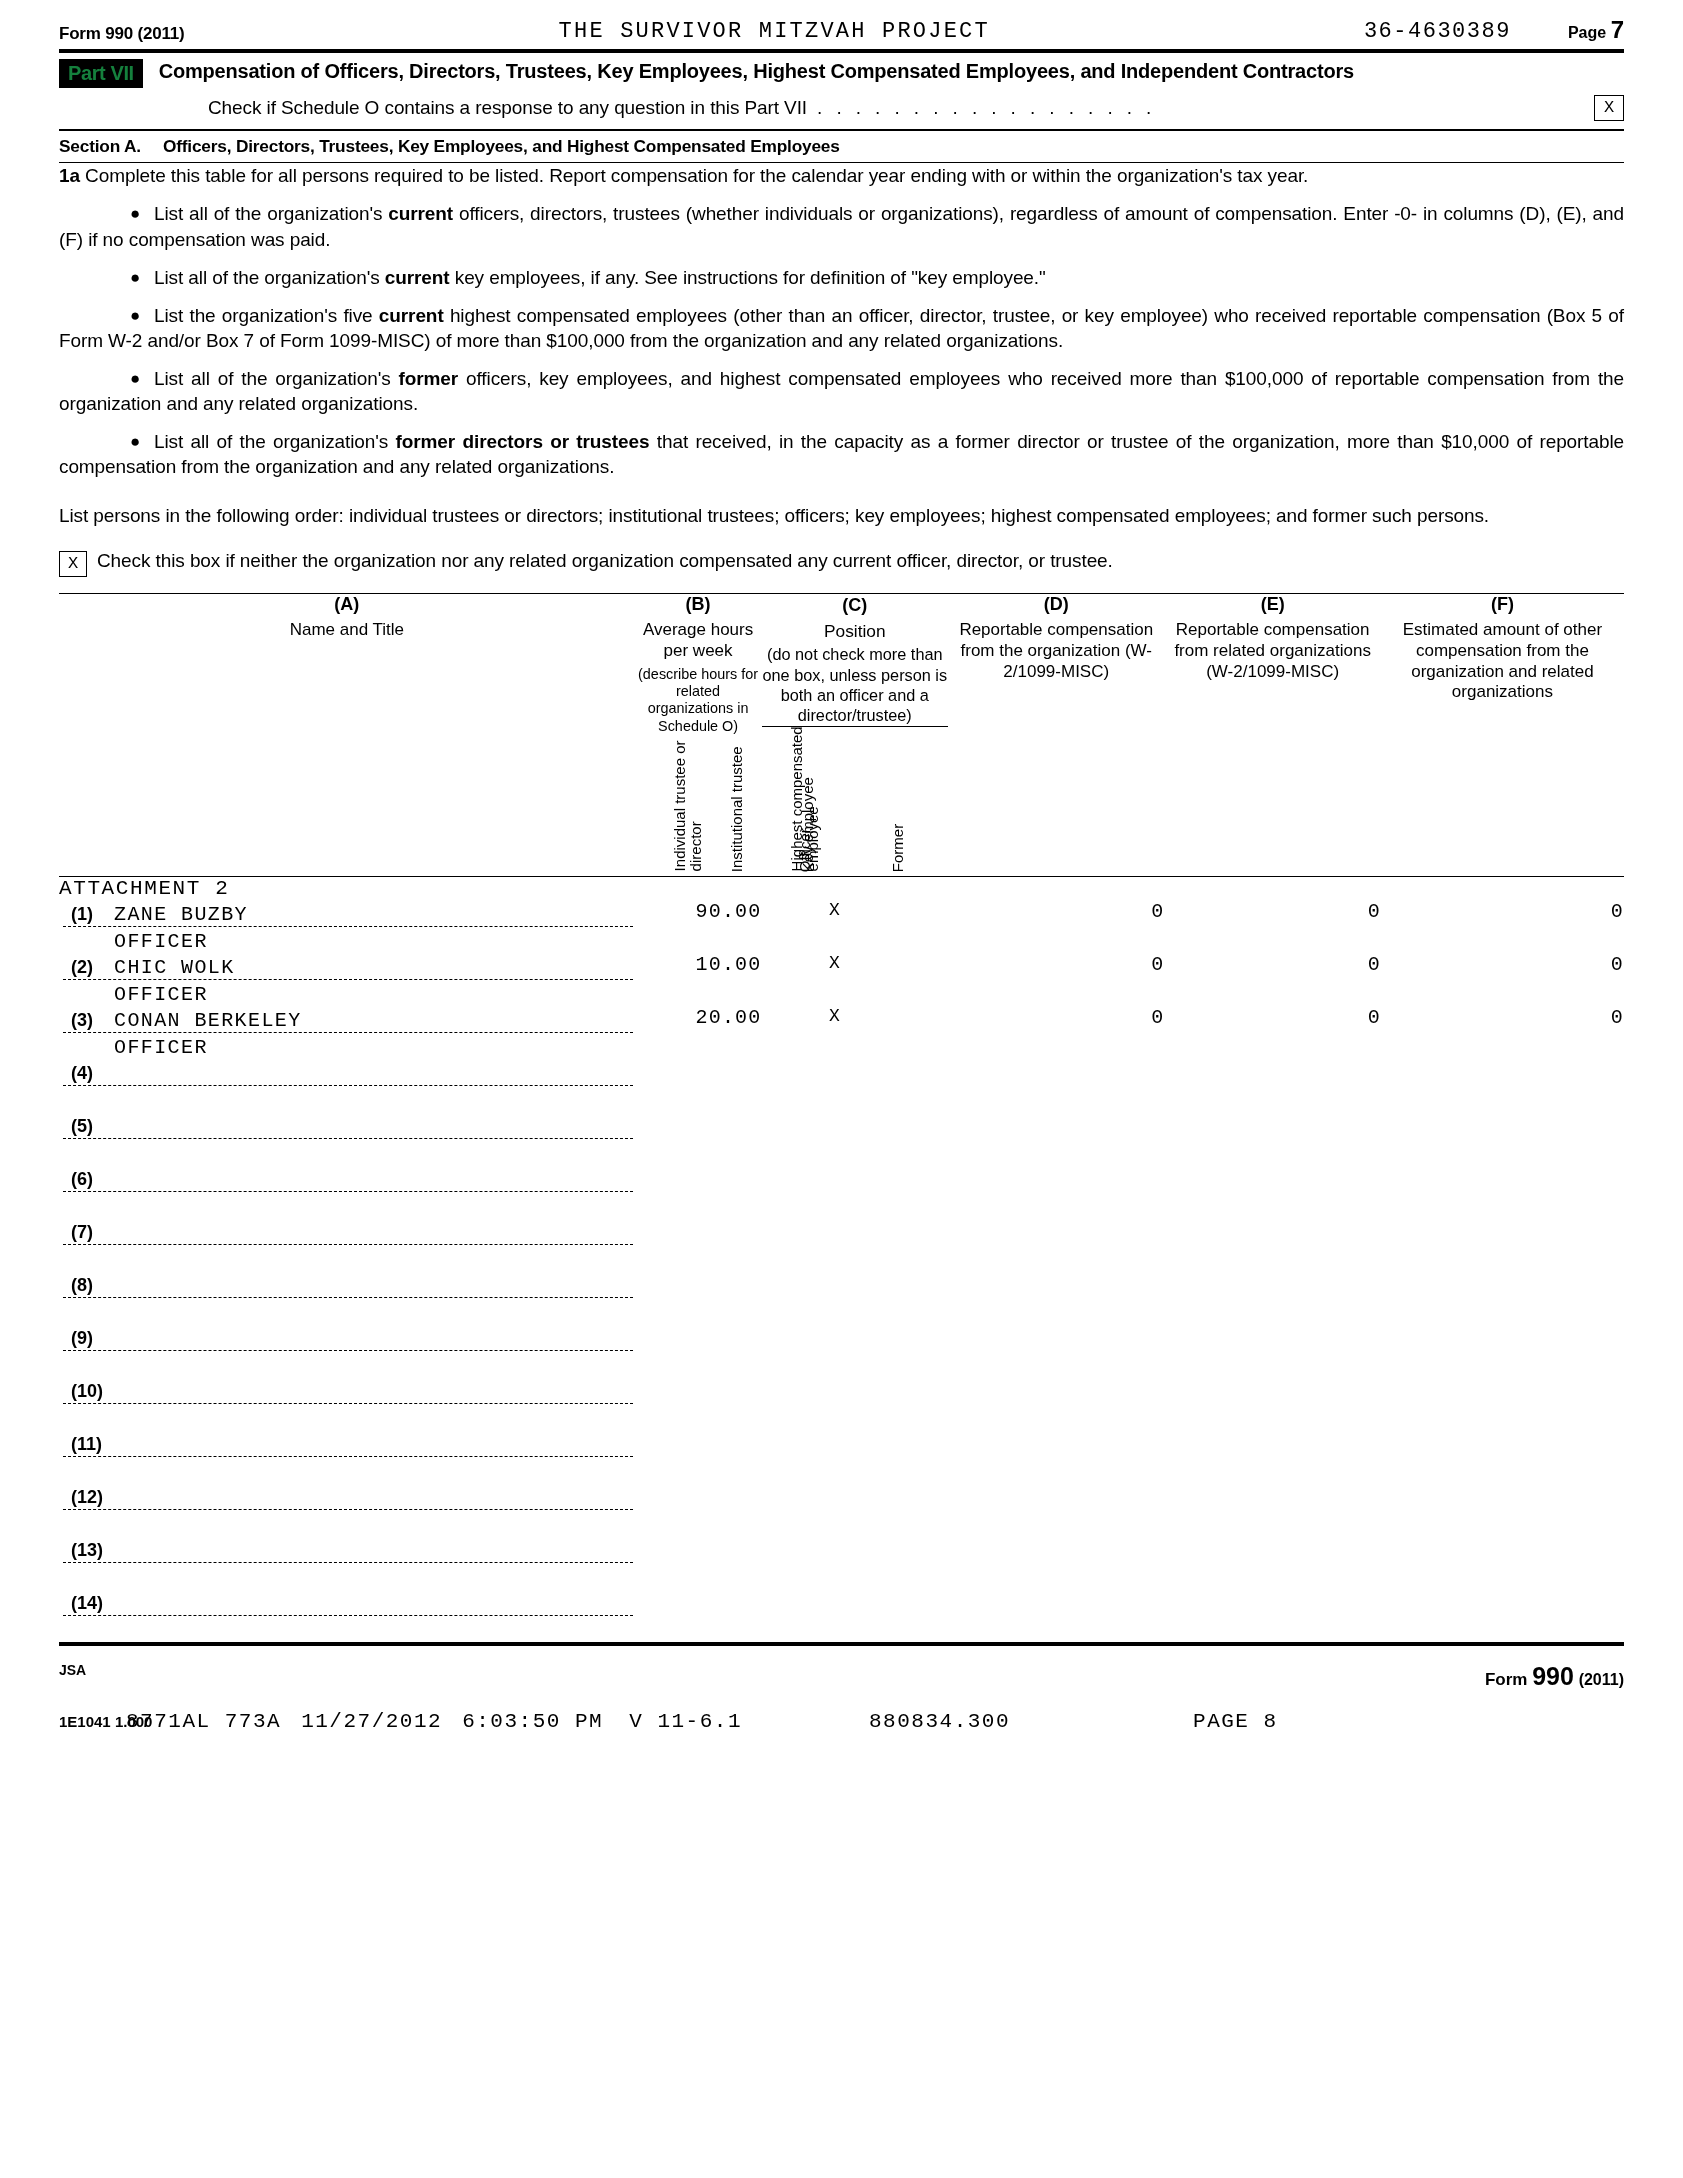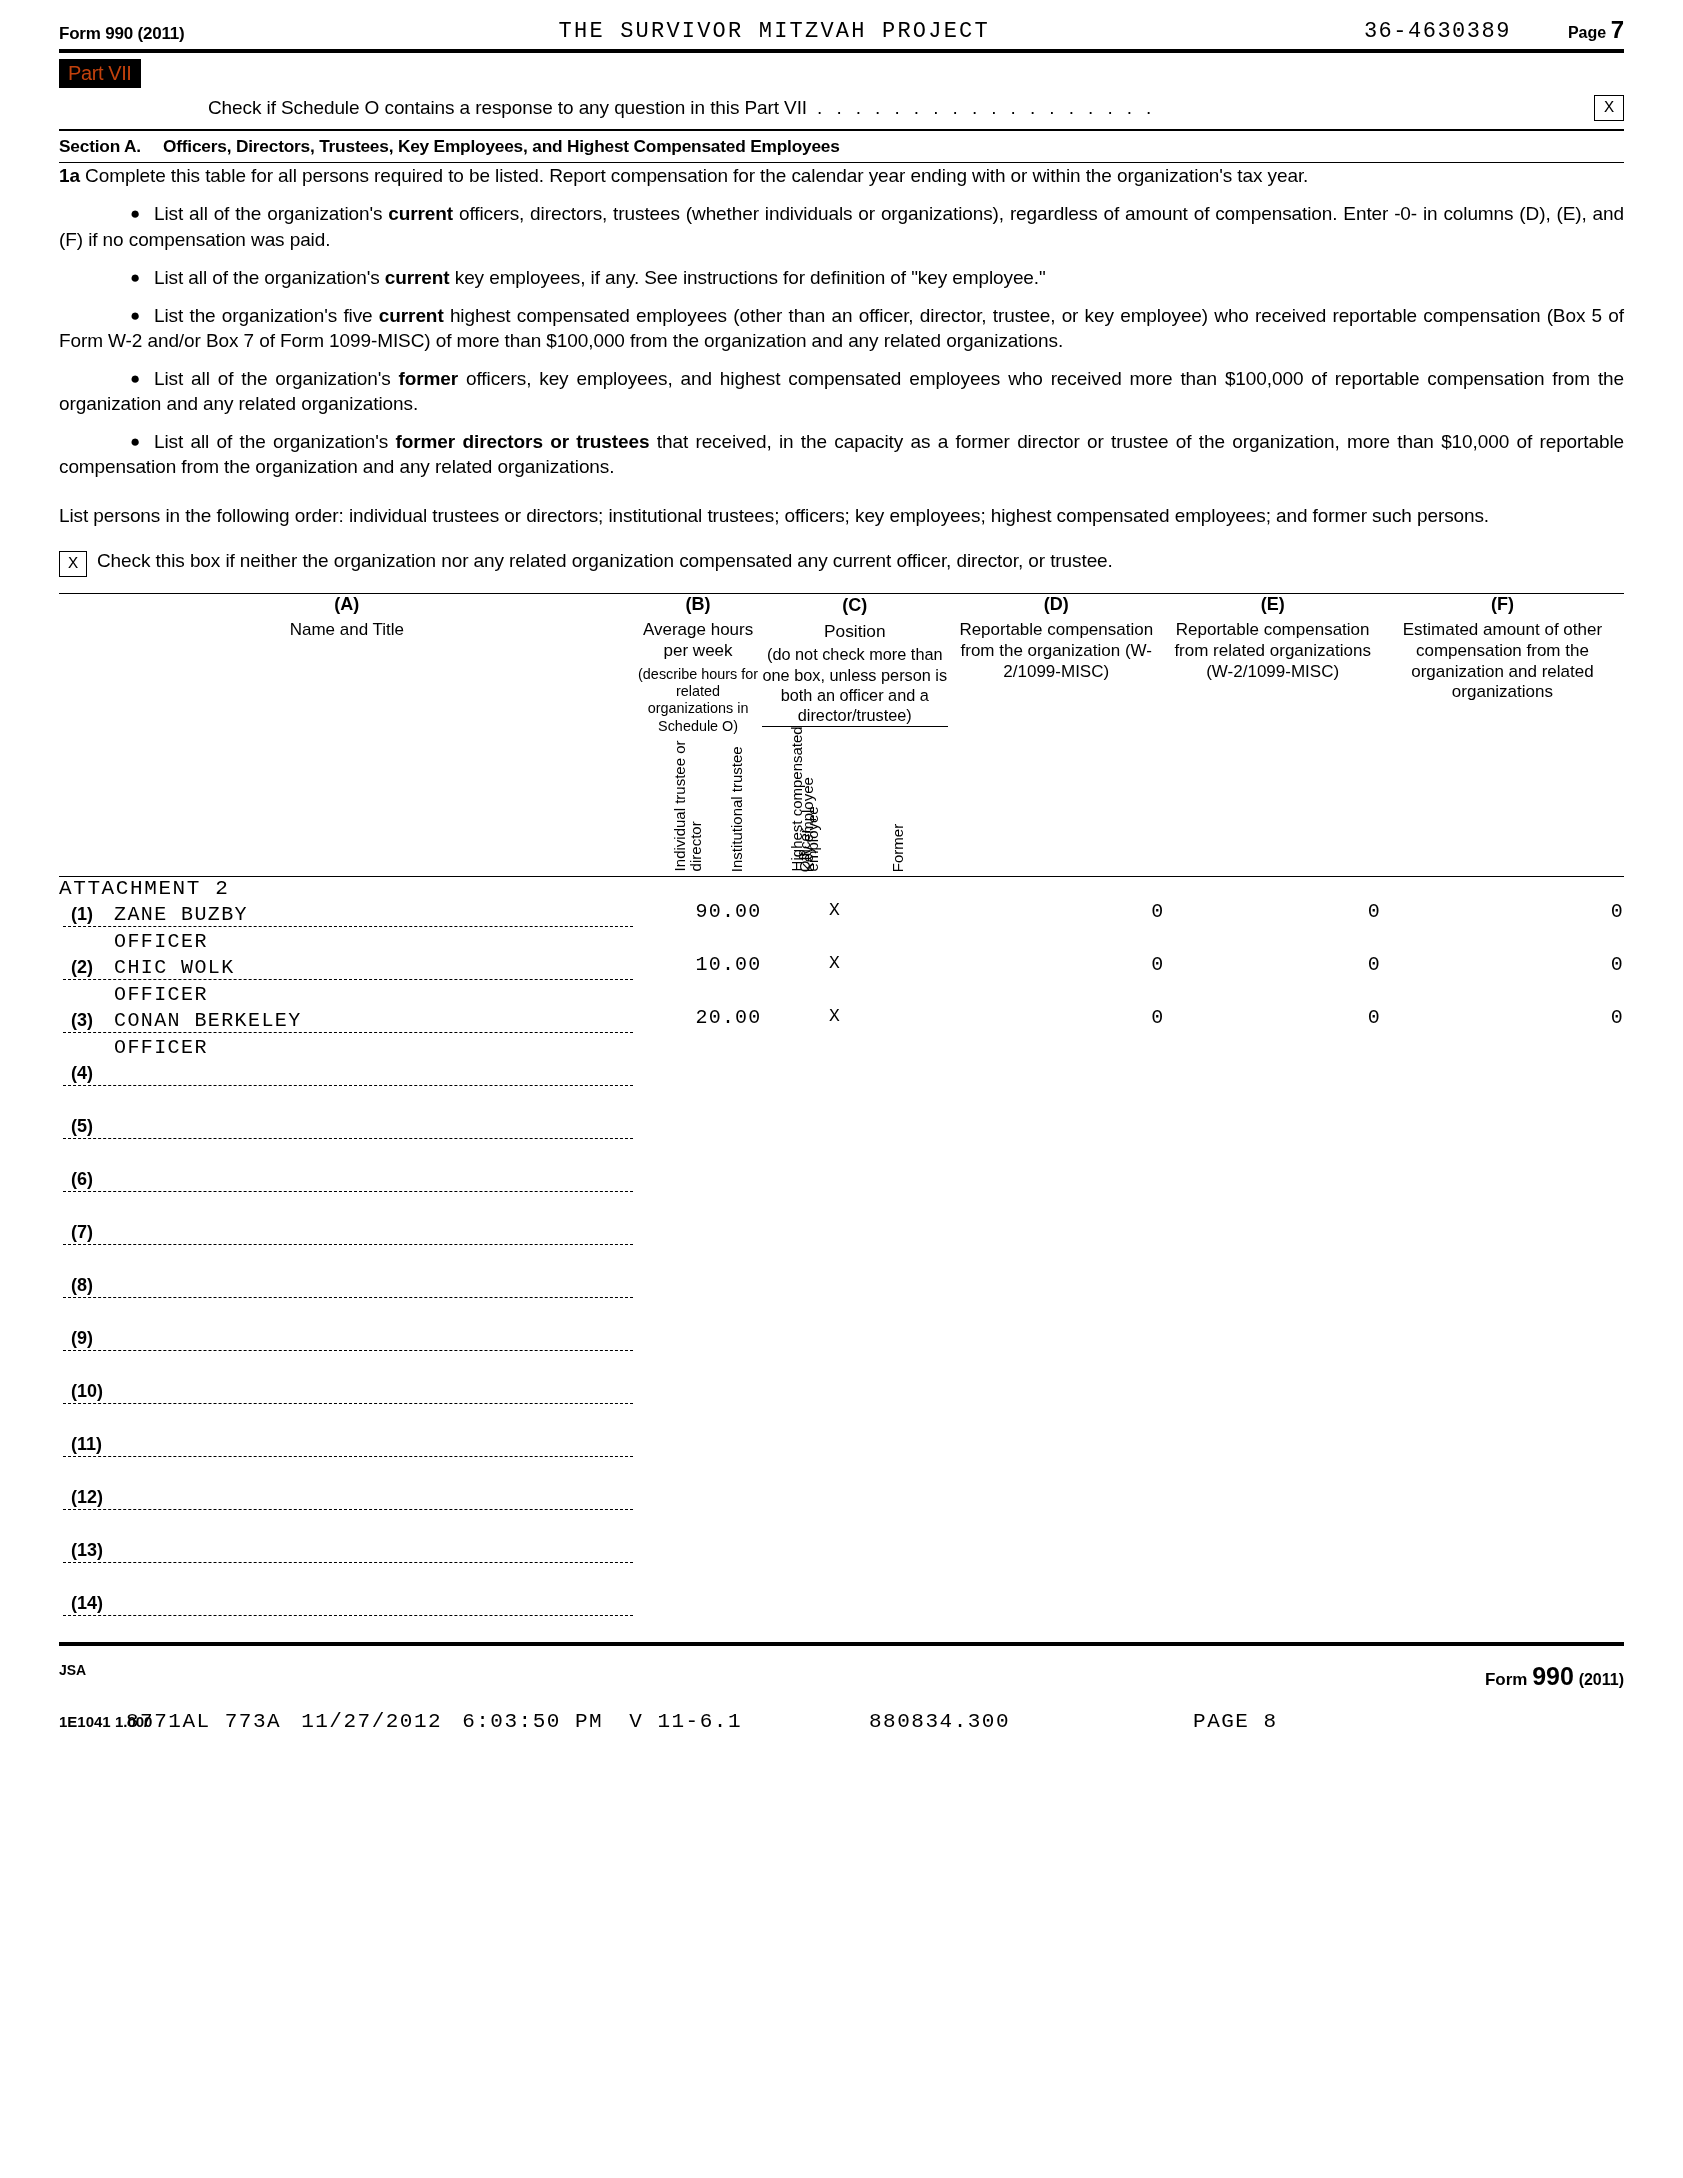--- a/index.html
+++ b/index.html
@@ -30,21 +30,21 @@
   .page-lbl { font-size:16px; font-weight:bold; }
   .page-lbl b { font-size:24px; }
 
   .rule-thick { border-top:4px solid #000; margin-top:5px; }
   .rule-thin  { border-top:1.5px solid #000; }
   .rule-med   { border-top:2.5px solid #000; }
 
   
   .part-row { display:flex; align-items:flex-start; padding-top:6px; }
   .part-tag {
-    background:#000; color:#c2410c; font-weight:normal; font-size:20px;
+    background:#000; color:#15803d; font-weight:bold; font-size:20px;
     padding:3px 9px 4px 9px; letter-spacing:-0.4px; line-height:1.12;
     white-space:nowrap;
   }
   .part-title {
     font-weight:bold; font-size:20px; line-height:1.2;
     margin-left:16px; letter-spacing:-0.2px; flex:1;
   }
   .sched-line {
     margin-left:149px; font-size:19px; display:flex; align-items:center;
     padding-top:7px; letter-spacing:-0.1px;justify-content:space-between;
@@ -164,20 +164,21 @@
   <div class="topbar">
     <div class="form-id">Form 990 (2011)</div>
     <div class="org-name">THE SURVIVOR MITZVAH PROJECT</div>
     <div class="ein">36-4630389</div>
     <div class="page-lbl"><span>Page</span> <b>7</b></div>
   </div>
   <div class="rule-thick"></div>
 
   <div class="part-row">
     <div class="part-tag">Part VII</div>
+    <div class="part-title">Compensation of Officers, Directors, Trustees, Key Employees, Highest Compensated Employees, and Independent Contractors</div>
   </div>
   <div class="sched-line">
     <span>Check if Schedule O contains a response to any question in this Part VII</span>
     <span class="dotfill">. . . . . . . . . . . . . . . . . .</span>
     <span class="ckbox">X</span>
   </div>
   <div class="rule-med" style="margin-top:8px"></div>
 
   <div class="sec-a">
     <div class="lbl">Section A.</div>

